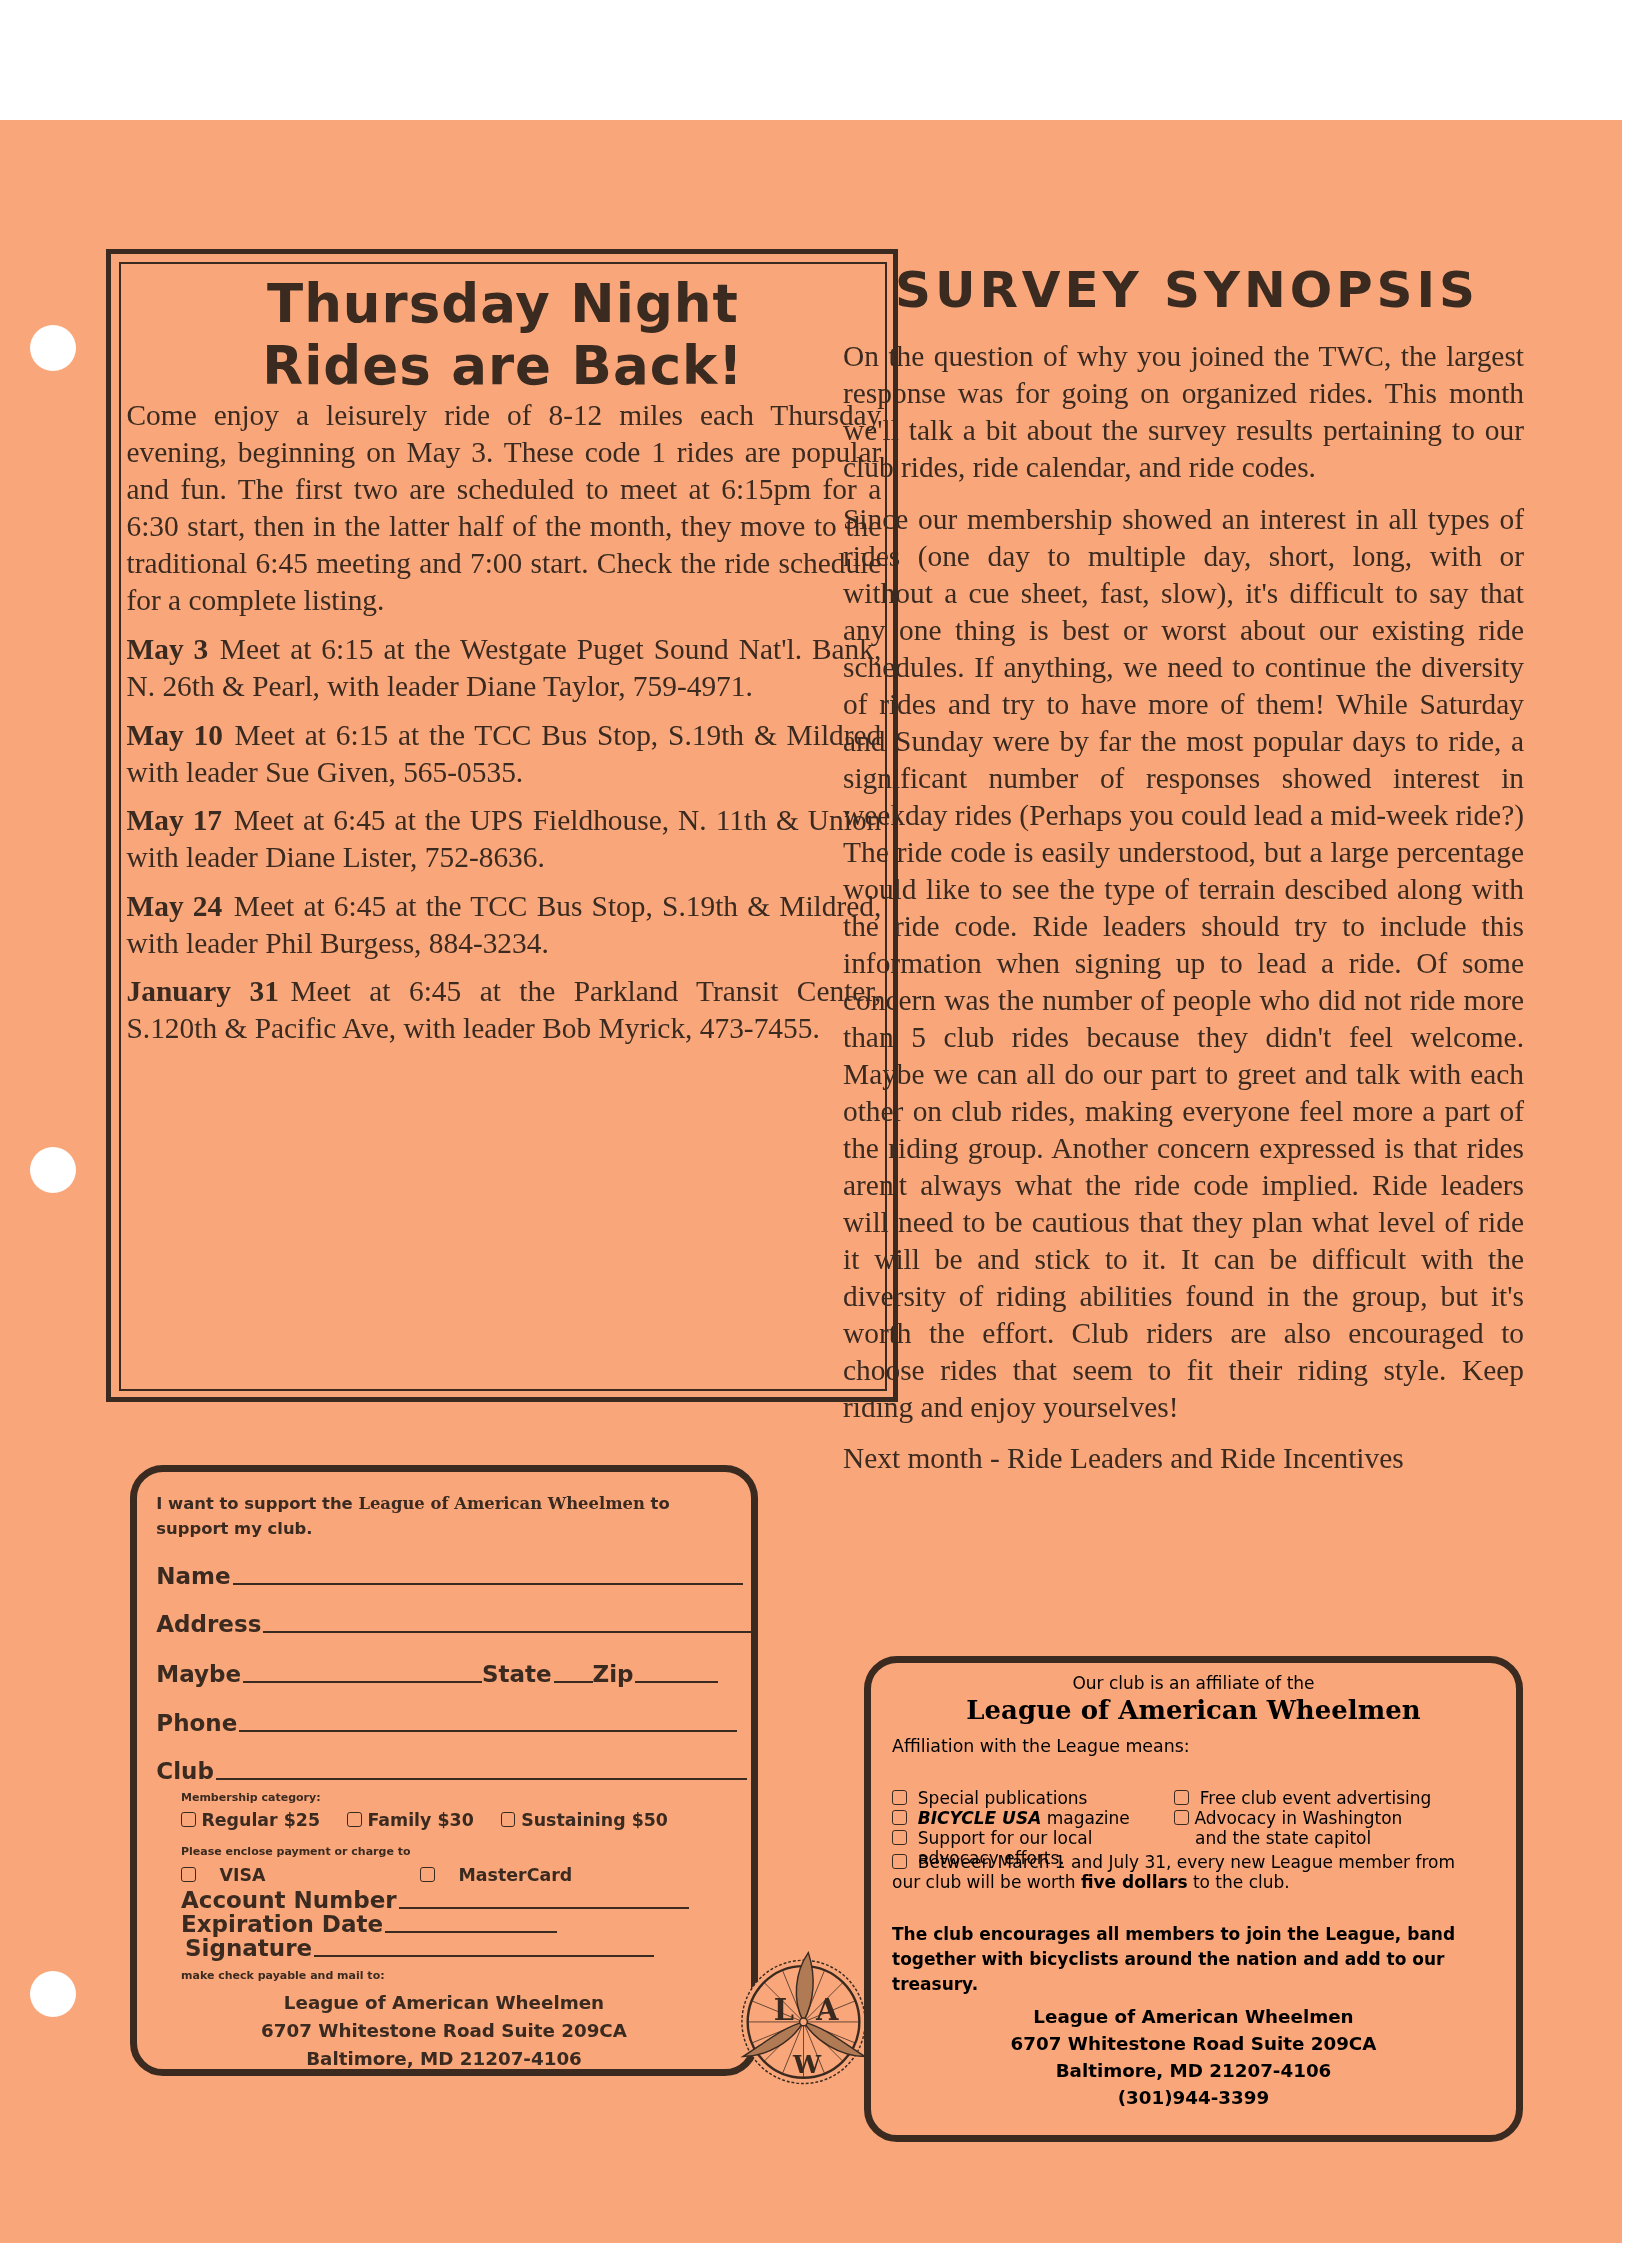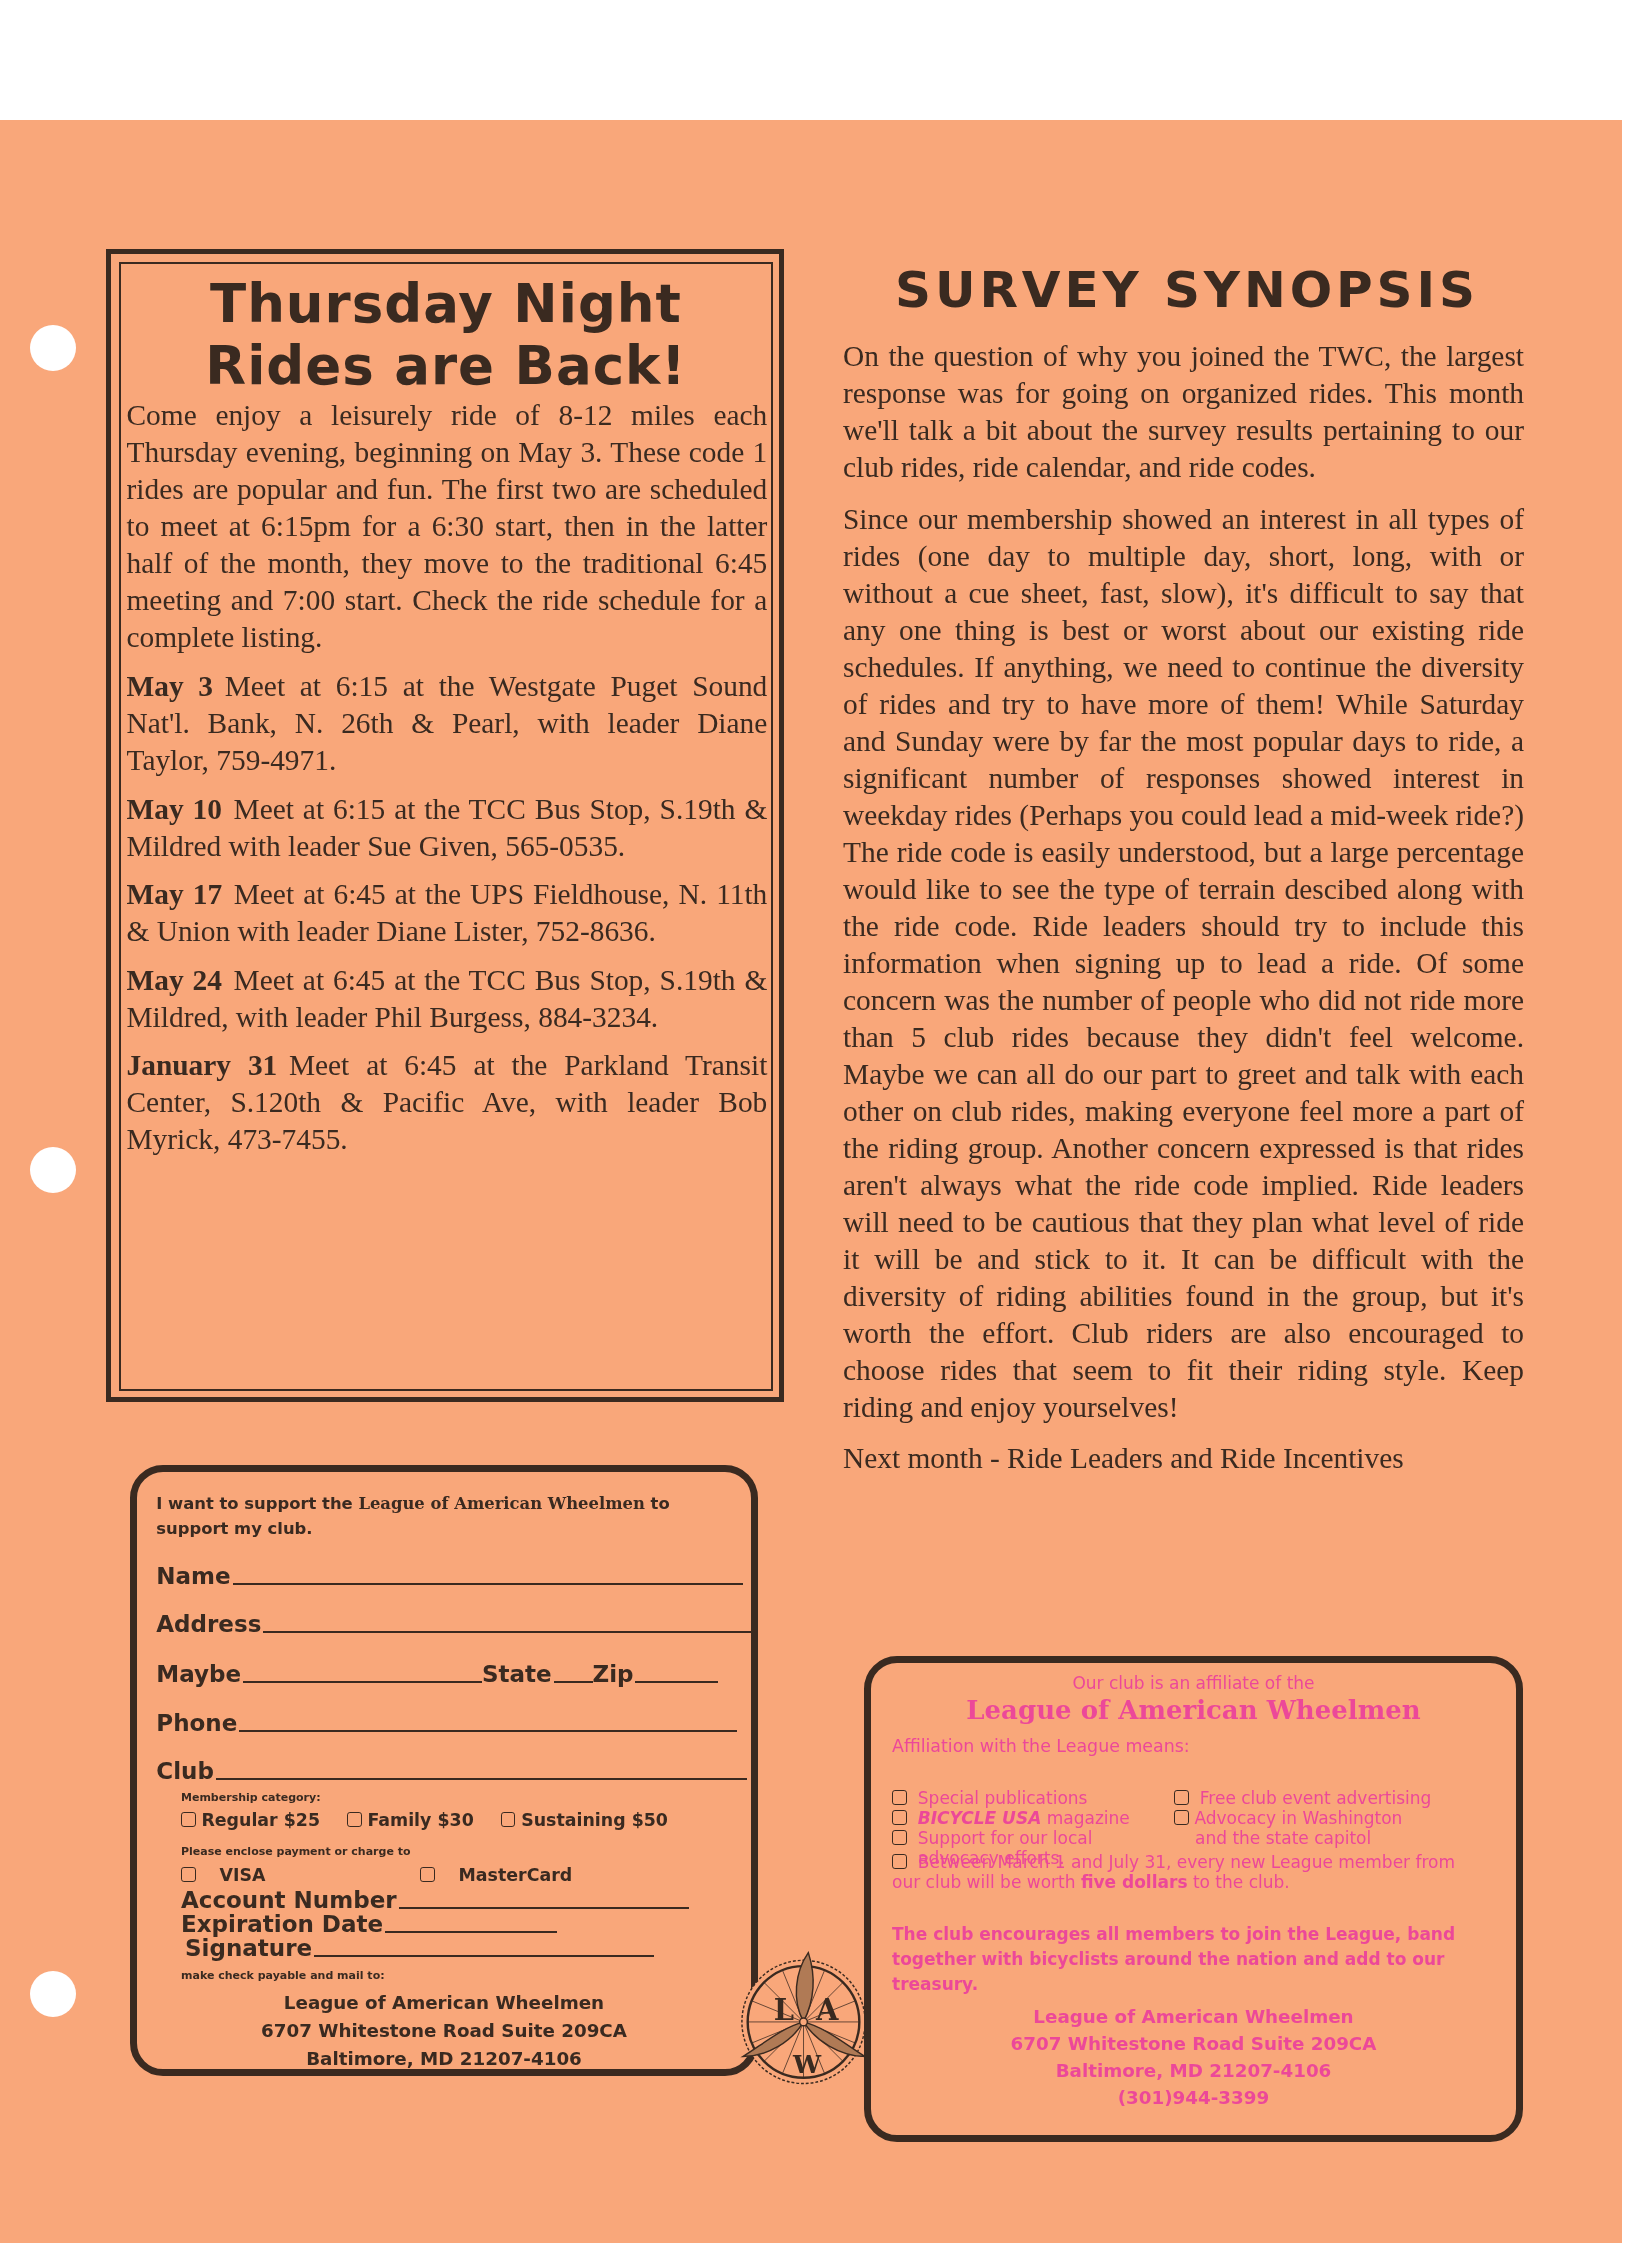--- a/index.html
+++ b/index.html
@@ -11,21 +11,21 @@
     position: absolute; left: 0; top: 120px; width: 1622px; height: 2123px;
     background: #f9a77a;
   }
   .hole {
     position: absolute; width: 46px; height: 46px; border-radius: 50%;
     background: #ffffff; left: 30px;
   }
 
   
   .thursday-outer {
-    position: absolute; left: 106px; top: 249px; width: 678px; height: 1153px;
+    position: absolute; left: 106px; top: 249px; width: 792px; height: 1153px;
     border: 5.8px solid #3a2a20; box-sizing: border-box;
   }
   .thursday-inner {
     position: absolute; left: 7.7px; top: 7.7px; right: 5.8px; bottom: 5.8px;
     border: 2.9px solid #3a2a20; box-sizing: border-box;
   }
   .thursday-title {
     font-family: "DejaVu Sans", sans-serif; font-weight: bold;
     font-size: 53px; line-height: 62px; text-align: center; color: #3a2a20;
     margin-top: 9.7px; letter-spacing: 1px;
@@ -66,21 +66,21 @@
     font-family: "Liberation Serif", serif; font-size: 29.4px; line-height: 37px;
     color: #3a2a20; text-align: justify;
   }
   .survey-body p { margin: 0 0 14.5px 0; }
   .next-month { text-align: left !important; }
 
   
   .aff-box {
     position: absolute; left: 864px; top: 1656px; width: 659px; height: 486px;
     border: 7.7px solid #3a2a20; border-radius: 33px; box-sizing: border-box;
-    font-family: "DejaVu Sans", sans-serif; color: #ec4899;
+    font-family: "DejaVu Sans", sans-serif; color: #000000;
   }
   .aff-top { position: absolute; left: 0; right: 0; top: 9.7px; text-align: center; font-size: 17px; }
   .aff-title { position: absolute; left: 0; right: 0; top: 32px; text-align: center; font-family: "DejaVu Serif", serif; font-weight: bold; font-size: 26px; }
   .aff-means { position: absolute; left: 21px; top: 73px; font-size: 17.4px; }
   .aff-list { position: absolute; left: 21px; top: 100px; width: 608px; font-size: 17px; line-height: 20px; }
   .aff-col { position: absolute; top: 0; margin-top: 25px; }
   .aff-col div { white-space: nowrap; }
   .aff-bonus { position: absolute; left: 21px; top: 189px; width: 579px; font-size: 17px; line-height: 20px; }
   .aff-encourage { position: absolute; left: 21px; top: 259px; width: 599px; font-size: 17px; line-height: 25px; font-weight: bold; }
   .aff-address { position: absolute; left: 0; right: 0; top: 340px; text-align: center; font-size: 18.3px; line-height: 27px; font-weight: bold; }

